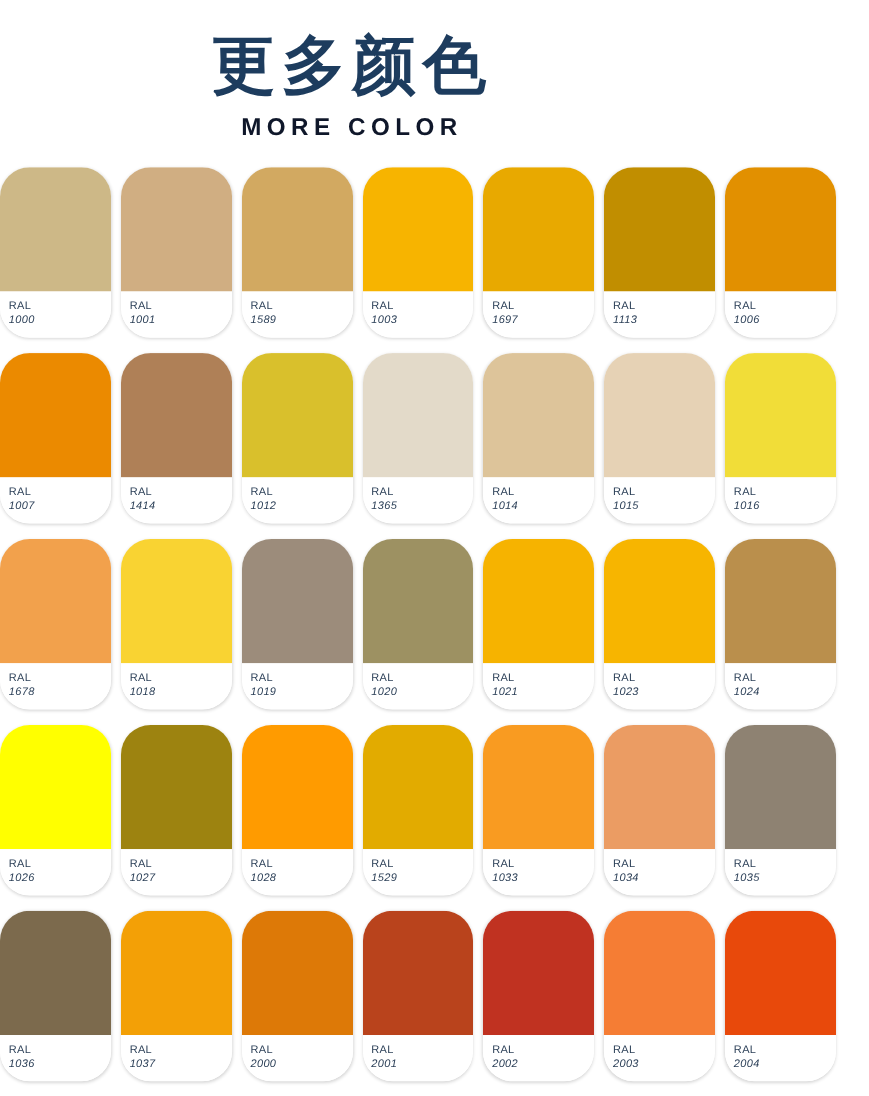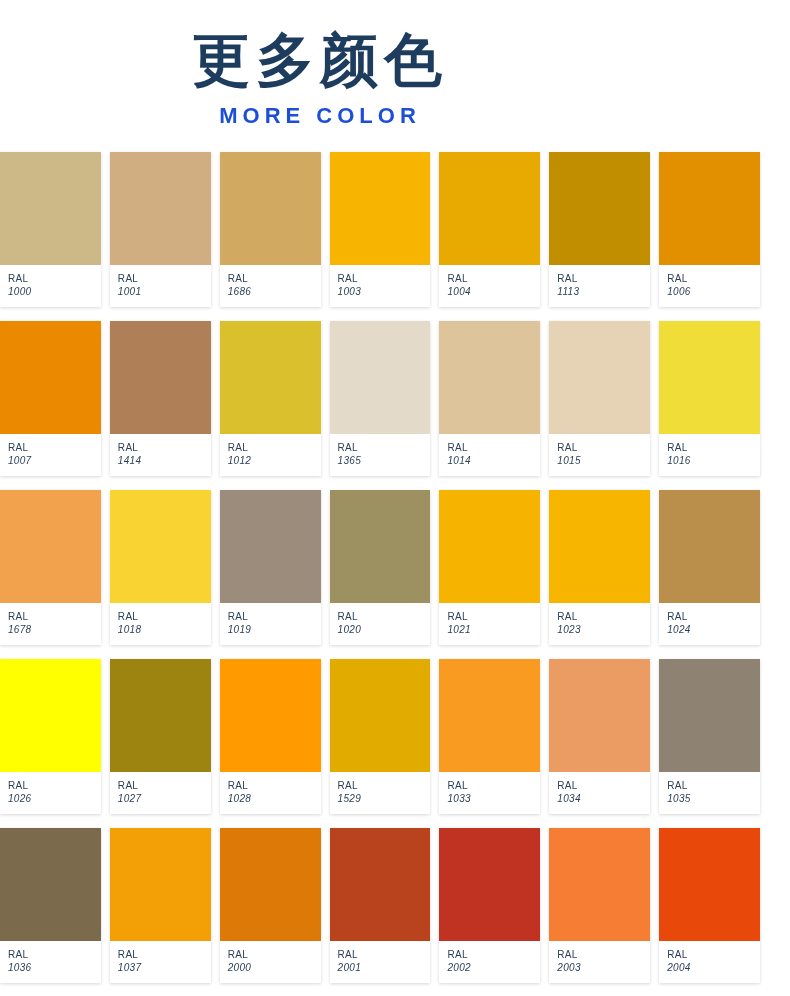--- a/index.html
+++ b/index.html
@@ -33,21 +33,21 @@
     font-weight: bold;
     color: #1d3c5e;
     letter-spacing: 6px;
     margin: 0;
   }
   .title-en {
     font-family: "Liberation Sans", "DejaVu Sans", sans-serif;
     font-size: 22px;
     line-height: 28px;
     font-weight: bold;
-    color: #1d4ed8;
+    color: #0f172a;
     letter-spacing: 5px;
     margin: 10px 0 0 0;
   }
 
   
   .grid {
     margin: 0 auto;
     padding-top: 22px;
     width: 760px;
     display: flex;
@@ -58,20 +58,21 @@
     display: flex;
     gap: 9px;
   }
   .swatch-card {
     flex: 1 1 0;
     background: #ffffff;
     box-shadow: 0 1px 3px rgba(0,0,0,0.16);
     display: flex;
     flex-direction: column;
     overflow: hidden;
+    border-radius: 27px;
   }
   .swatch-color {
     width: 100%;
     height: 113px;
   }
   .swatch-label {
     background: #ffffff;
     padding: 7px 8px 9px 8px;
     font-size: 10px;
     line-height: 13px;
@@ -109,35 +110,35 @@
           <div class="swatch-color" style="background: rgb(208, 174, 130);"></div>
           <div class="swatch-label">
             <span class="ral-word">RAL</span>
             <span class="ral-num">1001</span>
           </div>
         </div>
         <div class="swatch-card">
           <div class="swatch-color" style="background: rgb(210, 169, 97);"></div>
           <div class="swatch-label">
             <span class="ral-word">RAL</span>
-            <span class="ral-num">1686</span>
+            <span class="ral-num">1589</span>
           </div>
         </div>
         <div class="swatch-card">
           <div class="swatch-color" style="background: rgb(247, 180, 0);"></div>
           <div class="swatch-label">
             <span class="ral-word">RAL</span>
             <span class="ral-num">1003</span>
           </div>
         </div>
         <div class="swatch-card">
           <div class="swatch-color" style="background: rgb(232, 169, 0);"></div>
           <div class="swatch-label">
             <span class="ral-word">RAL</span>
-            <span class="ral-num">1004</span>
+            <span class="ral-num">1697</span>
           </div>
         </div>
         <div class="swatch-card">
           <div class="swatch-color" style="background: rgb(193, 142, 0);"></div>
           <div class="swatch-label">
             <span class="ral-word">RAL</span>
             <span class="ral-num">1113</span>
           </div>
         </div>
         <div class="swatch-card">

